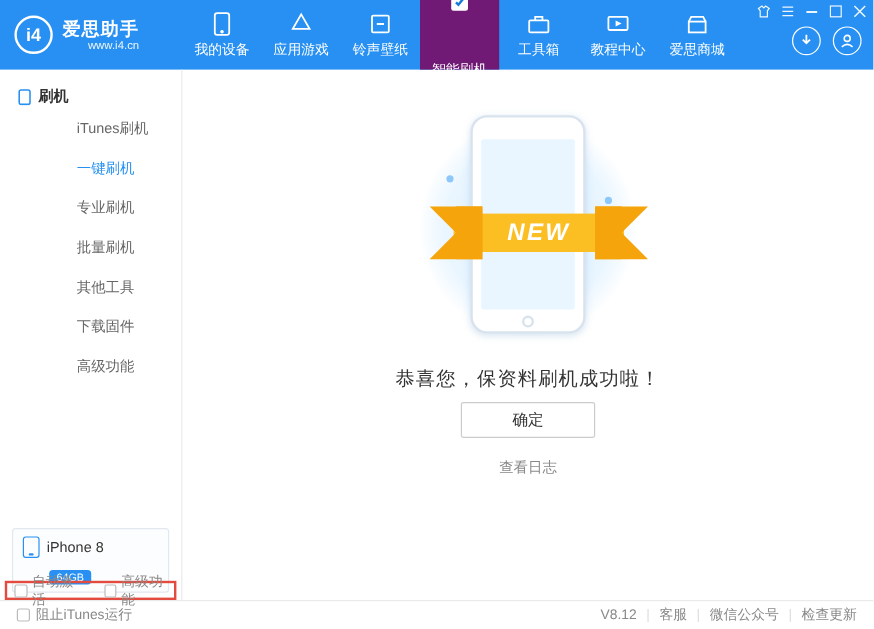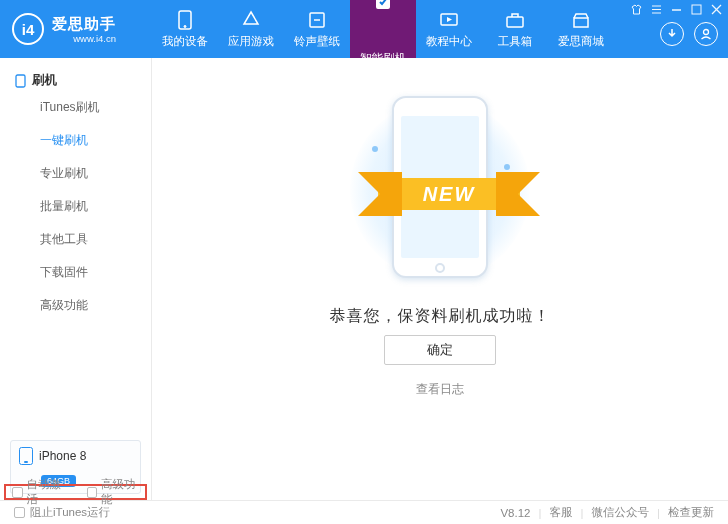--- a/index.html
+++ b/index.html
@@ -21,21 +21,21 @@
 
     .sysbuttons { position: absolute; right: 6px; top: 4px; display: flex; gap: 9px; }
     .sysbtn { width: 11px; height: 11px; cursor: pointer; display: flex; align-items: center; justify-content: center; color: #fff; opacity: .92; }
     .right-circles { position: absolute; right: 10px; top: 22px; display: flex; gap: 10px; }
     .rcircle { width: 24px; height: 24px; border: 1.5px solid #fff; border-radius: 50%; display: flex; align-items: center; justify-content: center; cursor: pointer; }
 
     
     .body { display: flex; height: calc(524px - 58px - 24px); }
     .sidebar { width: 152px; border-right: 1px solid #eaeaea; padding-top: 6px; display: flex; flex-direction: column; position: relative; }
     .sb-section { padding: 8px 0 2px 14px; color: #333; display: flex; align-items: center; gap: 6px; font-size: 12.5px; font-weight: bold; }
-    .sb-item { padding: 8px 0 8px 40px; color: #666; font-size: 12px; cursor: pointer; }
+    .sb-item { padding: 8px 0 8px 64px; color: #666; font-size: 12px; cursor: pointer; }
     .sb-item.active { color: #2790f2; }
     .sb-icon { width: 12px; height: 12px; display: inline-flex; align-items: center; justify-content: center; color: #2790f2; }
 
     .sb-bottom { margin-top: auto; }
     .sb-box { margin: 6px 10px; border: 1px solid #e2e8ef; border-radius: 3px; padding: 6px 8px; display: flex; align-items: center; gap: 6px; background: #fcfdfe; }
     .sync-ico { width: 16px; height: 16px; }
     .phone-ico { width: 14px; height: 18px; border: 1.5px solid #2790f2; border-radius: 2.5px; position: relative; }
     .phone-ico::after { content: ''; position: absolute; width: 4px; height: 1.5px; background: #2790f2; bottom: 1.5px; left: 50%; transform: translateX(-50%); border-radius: 1px; }
     .badge { background: #2790f2; color: #fff; font-size: 9px; padding: 1px 6px; border-radius: 3px; margin-left: auto; }
     .phone-name { color: #333; font-size: 12px; }
@@ -112,34 +112,34 @@
           <svg width="18" height="18" viewBox="0 0 18 18">
             <rect x="2" y="2" width="14" height="14" rx="2" fill="#fff" stroke="none"></rect>
             <path d="M6 9 L8 11 L12 6" stroke="#1279dd" stroke-width="2" fill="none"></path>
           </svg>
         </span>
       <span>智能刷机</span>
     </div>
     <div class="nav-item">
       <span class="nav-icon">
           <svg width="20" height="18" viewBox="0 0 20 18">
+            <rect x="2" y="6" width="16" height="10" rx="1" stroke-width="1.5"></rect>
+            <path d="M7 6 V3 H13 V6" stroke-width="1.5"></path>
+          </svg>
+        </span>
+      <span>工具箱</span>
+    </div>
+    <div class="nav-item">
+      <span class="nav-icon">
+          <svg width="20" height="18" viewBox="0 0 20 18">
             <rect x="2" y="3" width="16" height="11" rx="1" stroke-width="1.5"></rect>
             <polygon points="8,6 13,8.5 8,11" fill="#fff" stroke="none"></polygon>
           </svg>
         </span>
       <span>教程中心</span>
-    </div>
-    <div class="nav-item">
-      <span class="nav-icon">
-          <svg width="20" height="18" viewBox="0 0 20 18">
-            <rect x="2" y="6" width="16" height="10" rx="1" stroke-width="1.5"></rect>
-            <path d="M7 6 V3 H13 V6" stroke-width="1.5"></path>
-          </svg>
-        </span>
-      <span>工具箱</span>
     </div>
     <div class="nav-item">
       <span class="nav-icon">
           <svg width="20" height="18" viewBox="0 0 20 18">
             <rect x="3" y="7" width="14" height="9" stroke-width="1.5"></rect>
             <path d="M3 7 L5 3 H15 L17 7" stroke-width="1.5"></path>
           </svg>
         </span>
       <span>爱思商城</span>
     </div>

